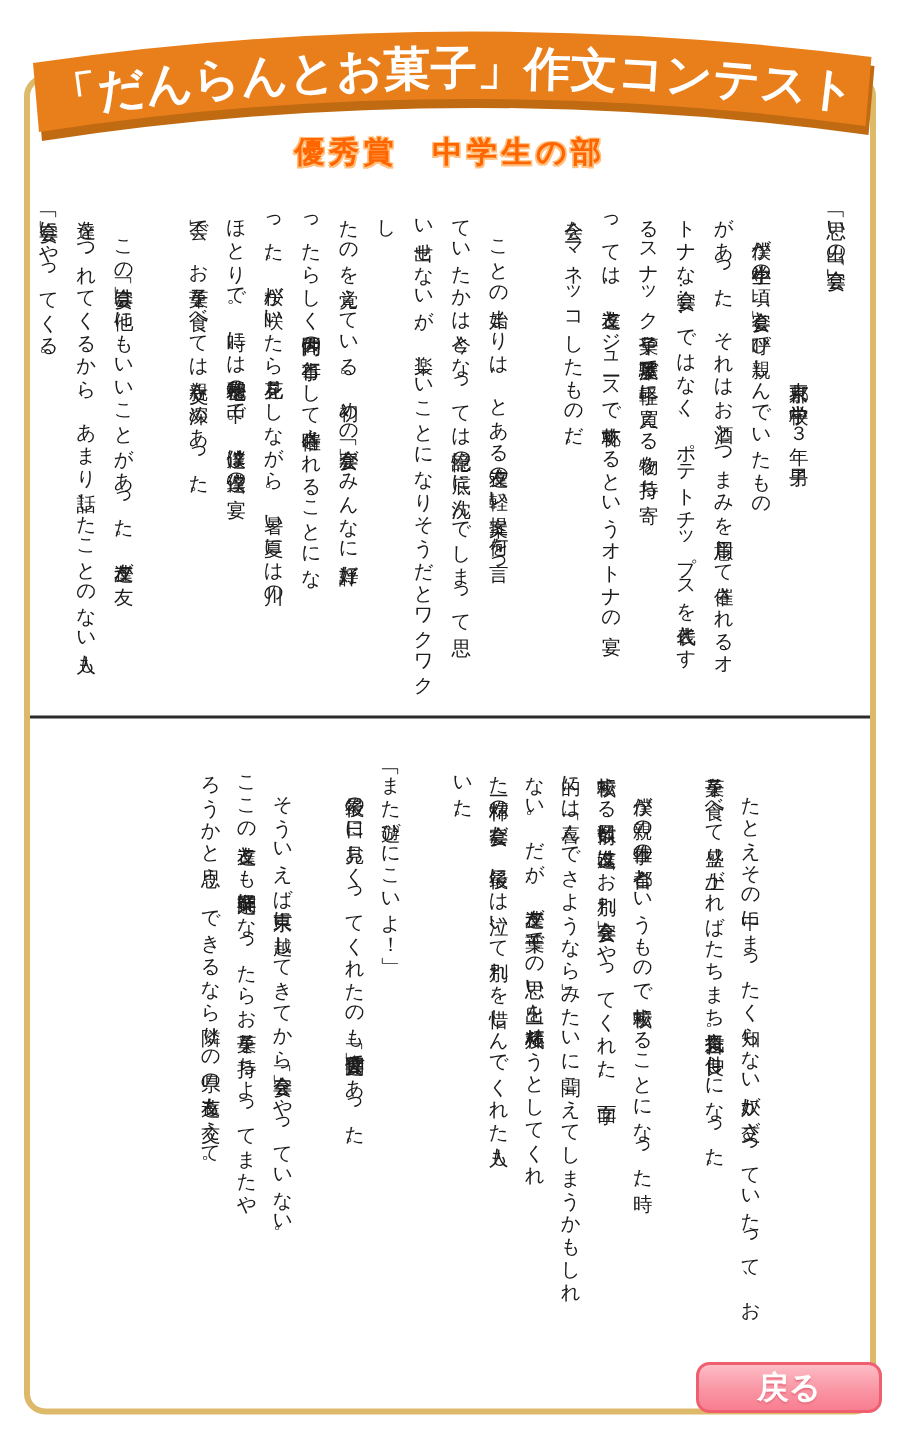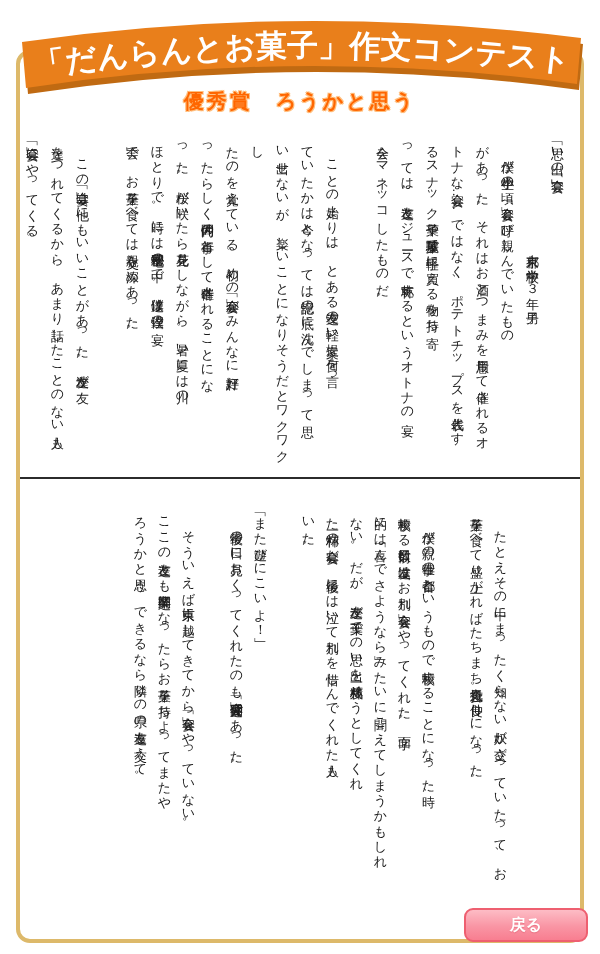--- a/index.html
+++ b/index.html
@@ -36,21 +36,21 @@
   .divider {
     position:absolute; top:477px; left:20px; width:560px; height:0;
     border-top:2px solid #2b2b2b;
   }
   
   .back-button {
     position:absolute; left:464px; top:908px; width:124px; height:34px;
     box-sizing:border-box;
     background:linear-gradient(180deg,#fdbcc5 0%, #f995a4 55%, #f87e90 100%);
     border:2px solid #ee5f70; border-radius:9px;
-    color:#ffffff; font-weight:bold; font-size:16px;
+    color:#ffffff; font-weight:bold; font-size:21px;
     font-family:"Liberation Sans", sans-serif;
     text-shadow:0 1px 1px #e87080; cursor:pointer;
   }
 </style>
 </head>
 <body>
 
 <div class="page">
 
   <div class="frame"></div>
@@ -59,21 +59,21 @@
     <path d="M22,42 Q299,2 581,38 L577,84 Q300,46 26,88 Z" transform="translate(2,6)" fill="#c06a12"></path>
     <path d="M22,42 Q299,2 581,38 L577,84 Q300,46 26,88 Z" fill="#e97f1b"></path>
     <defs>
         <path id="banner-text-path" d="M35,76 Q300,38 570,72"></path>
       </defs>
     <text font-size="31" font-weight="bold" fill="#ffffff" font-family="Liberation Sans, sans-serif">
       <textPath href="#banner-text-path" startOffset="50%" text-anchor="middle">「だんらんとお菓子」作文コンテスト</textPath>
     </text>
   </svg>
 
-  <div class="badge">優秀賞　ろうかと思う</div>
+  <div class="badge">優秀賞　中学生の部</div>
 
   <div class="vsection essay-top">
       <div class="vline">「思い出の「宴会」」</div>
       <div class="vline">　　　　　　　　東京都　中学校　３年　男子</div>
       <div class="vline">　僕が小学生の頃、「宴会」と呼び親しんでいたもの</div>
       <div class="vline">があった。それはお酒とつまみを用意して催されるオ</div>
       <div class="vline">トナな宴会……ではなく、ポテトチップスを代表とす</div>
       <div class="vline">るスナック菓子や駄菓子屋で手軽に買える物を持ち寄</div>
       <div class="vline">っては、友達とジュースで乾杯するというオトナの宴</div>
       <div class="vline">会をマネッコしたものだ。</div>

